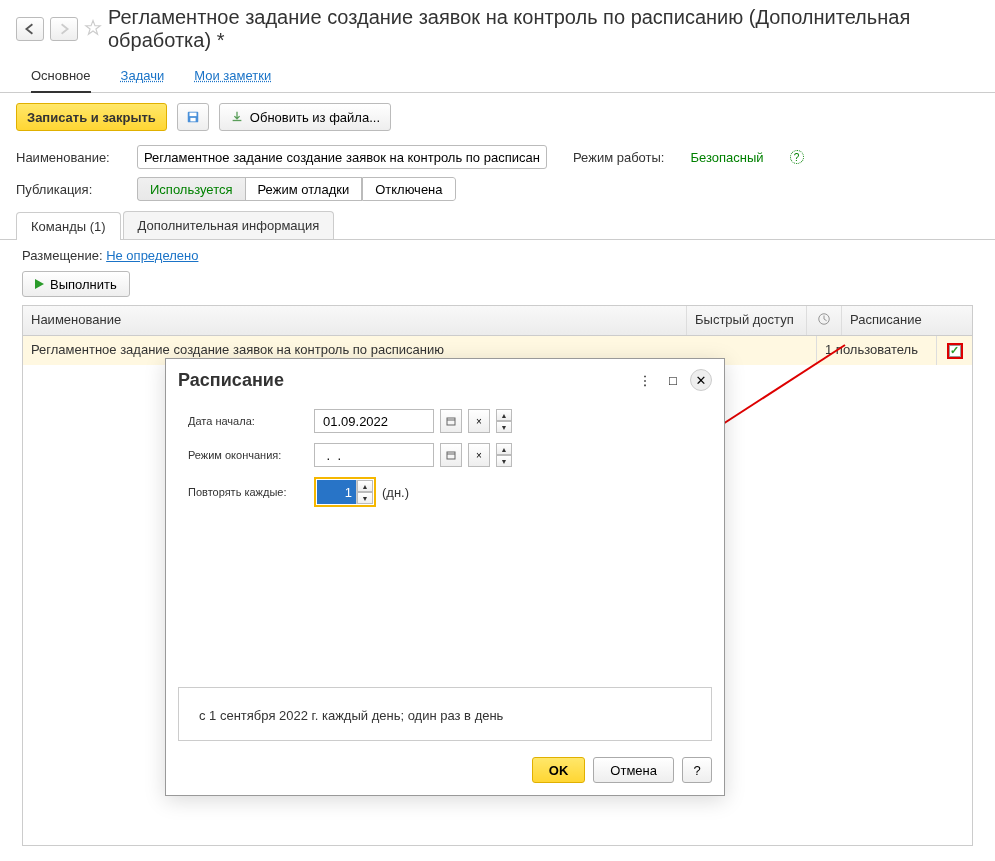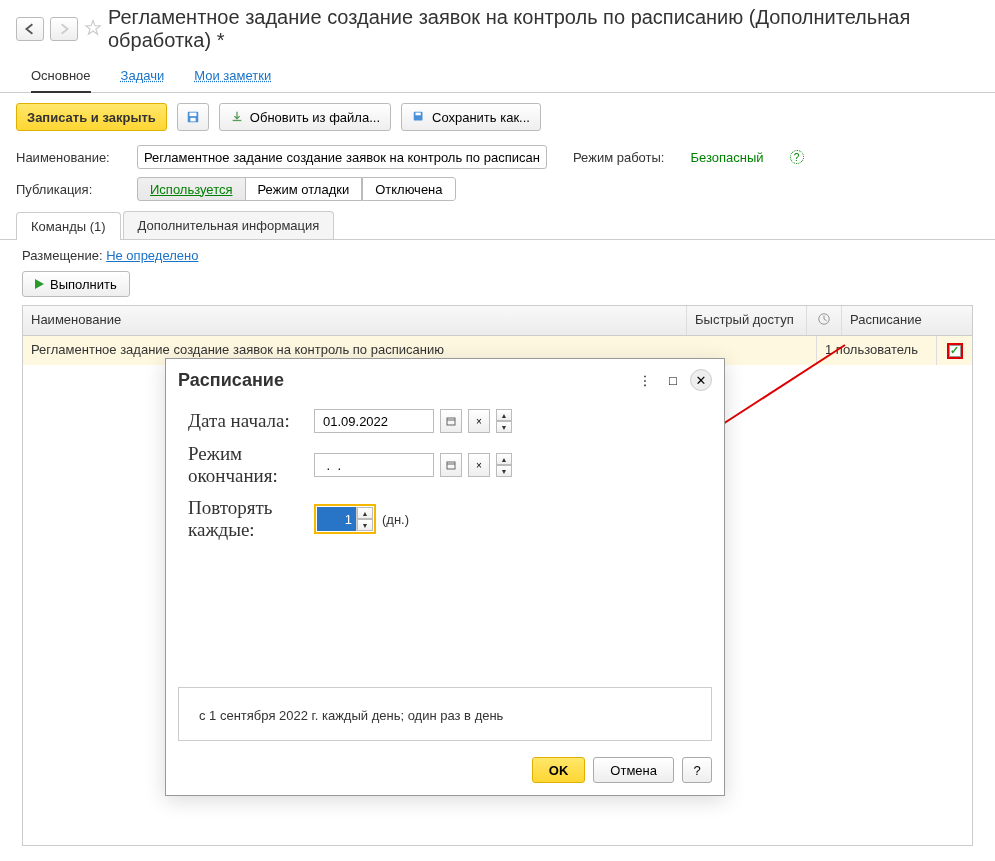--- a/index.html
+++ b/index.html
@@ -16,21 +16,21 @@
 .toolbar { display: flex; gap: 10px; padding: 10px 16px; align-items: center; }
 .btn { height: 28px; padding: 0 10px; border: 1px solid #bbb; background: linear-gradient(#fff,#eee); border-radius: 3px; display: inline-flex; align-items: center; gap: 6px; cursor: pointer; font-size: 13px; }
 .btn-primary { background: linear-gradient(#ffe76a,#ffd633); border-color: #e0b000; font-weight: bold; color: #333; }
 .btn-icon-only { width: 32px; justify-content: center; padding: 0; }
 .form-row { display: flex; align-items: center; gap: 26px; padding: 4px 16px; }
 .label { font-size: 13px; color: #333; min-width: 95px; }
 .text-input { height: 24px; border: 1px solid #bbb; padding: 0 6px; font-size: 13px; width: 410px; border-radius: 3px;}
 .mode-link { color: #008000; font-size: 13px; }
 .help-q { color: #008000; border: 1px dotted #008000; border-radius: 50%; width: 14px; height: 14px; display: inline-flex; align-items: center; justify-content: center; font-size: 10px; cursor: pointer; }
 .pub-btn { height: 24px; padding: 0 12px; border: 1px solid #bbb; background: #fff; font-size: 13px; cursor: pointer; }
-.pub-btn.active { color: #008000; background: linear-gradient(#f0f0f0,#e8e8e8); border-right: none; text-decoration: underline;}
+.pub-btn.active { color: #008000; background: linear-gradient(#f0f0f0,#e8e8e8); border-right: none;}
 .pub-group { display: flex; border-radius: 3px; overflow: hidden; }
 .pub-group .pub-btn { border-radius: 0; }
 .pub-group .pub-btn:first-child { border-radius: 3px 0 0 3px; }
 .pub-group .pub-btn:last-child { border-radius: 0 3px 3px 0; }
 .inner-tabs { display: flex; padding: 6px 16px 0; border-bottom: 1px solid #ccc; }
 .inner-tab { padding: 6px 14px; border: 1px solid #ccc; border-bottom: none; background: #f5f5f5; font-size: 13px; cursor: pointer; border-radius: 4px 4px 0 0; margin-right: 2px;}
 .inner-tab.active { background: #fff; position: relative; top: 1px; }
 .placement-row { padding: 8px 22px; }
 .link-blue { color: #1a73c7; text-decoration: underline; cursor: pointer; }
 .exec-row { padding: 0 22px 8px; }
@@ -51,21 +51,21 @@
 .dialog-head { display: flex; align-items: center; padding: 10px 12px 6px; gap: 6px; }
 .dialog-title { flex: 1; font-size: 18px; font-weight: bold; }
 .dialog-ctrl { width: 22px; height: 22px; border: 1px solid transparent; background: none; border-radius: 50%; display: flex; align-items: center; justify-content: center; cursor: pointer; font-size: 13px;}
 .dialog-ctrl.close { background: #eee; border-color:#ccc; }
 .dialog-tabs-wrap { padding: 0 12px; }
 .dialog-tabs { display: flex; border-bottom: 1px solid #ccc; }
 .dtab { padding: 6px 14px; border: 1px solid #ccc; border-bottom: none; background: #f5f5f5; font-size: 13px; cursor: pointer; border-radius: 4px 4px 0 0; margin-right: 2px; }
 .dtab.active { background: #fff; position: relative; top: 1px; }
 .dialog-body { padding: 12px 22px; height: 290px; }
 .drow { display: flex; align-items: center; margin-bottom: 10px; gap: 6px; }
-.drow .dl { width: 120px; font-size: 19px; font-family: Liberation Serif, serif; }
+.drow .dl { width: 120px; font-size: 11px; }
 .date-input { width: 120px; height: 24px; border: 1px solid #bbb; padding: 0 8px; font-size: 13px; }
 .spin-input { width: 36px; height: 24px; border: 1px solid #bbb; text-align: right; padding: 0 4px; font-size: 13px; background: #2874c7; color: #fff; }
 .spin-wrap { display: flex; border: 2px solid #f5b700; padding: 1px;}
 .spin-wrap .date-input {border:none; border-right:1px solid #ccc;}
 .mini-btn { width: 22px; height: 24px; border: 1px solid #bbb; background: linear-gradient(#fff,#eee); display: flex; align-items: center; justify-content: center; cursor: pointer; font-size: 10px; }
 .spinner { display: flex; flex-direction: column; width: 16px; }
 .spinner .sp { height: 12px; border: 1px solid #bbb; background: linear-gradient(#fff,#eee); display: flex; align-items: center; justify-content: center; font-size: 7px; cursor: pointer; }
 .summary-box { margin: 0 12px 10px; border: 1px solid #ccc; padding: 20px; font-size: 13px; height: 54px;}
 .dialog-footer { display: flex; justify-content: flex-end; gap: 8px; padding: 6px 12px 12px; }
 .dlg-btn { height: 26px; padding: 0 16px; border: 1px solid #aaa; background: linear-gradient(#fff,#eee); border-radius: 3px; cursor: pointer; font-size: 13px; }
@@ -108,27 +108,20 @@
         <rect x="4" y="3" width="8" height="4" fill="#fff"></rect>
         <rect x="5" y="9" width="6" height="4" fill="#fff"></rect>
       </svg>
     </button>
   <button class="btn">
       <svg class="icon" viewBox="0 0 16 16">
         <path d="M8 2v8M5 7l3 3 3-3" fill="none" stroke="#5a9e5a" stroke-width="1.5"></path>
         <path d="M3 12h10" stroke="#5a9e5a" stroke-width="1.5"></path>
       </svg>
       <span>Обновить из файла...</span>
-    </button>
-  <button class="btn">
-      <svg class="icon" viewBox="0 0 16 16">
-        <rect x="2" y="2" width="10" height="10" fill="#4a90d9" rx="1"></rect>
-        <rect x="4" y="3" width="6" height="3" fill="#fff"></rect>
-      </svg>
-      <span>Сохранить как...</span>
     </button>
 </div>
 
 <div class="form-row">
   <span class="label">Наименование:</span>
   <input class="text-input" value="Регламентное задание создание заявок на контроль по расписанию" style="">
   <span>Режим работы:</span>
   <span class="mode-link">Безопасный</span>
   <span class="help-q">?</span>
 </div>

